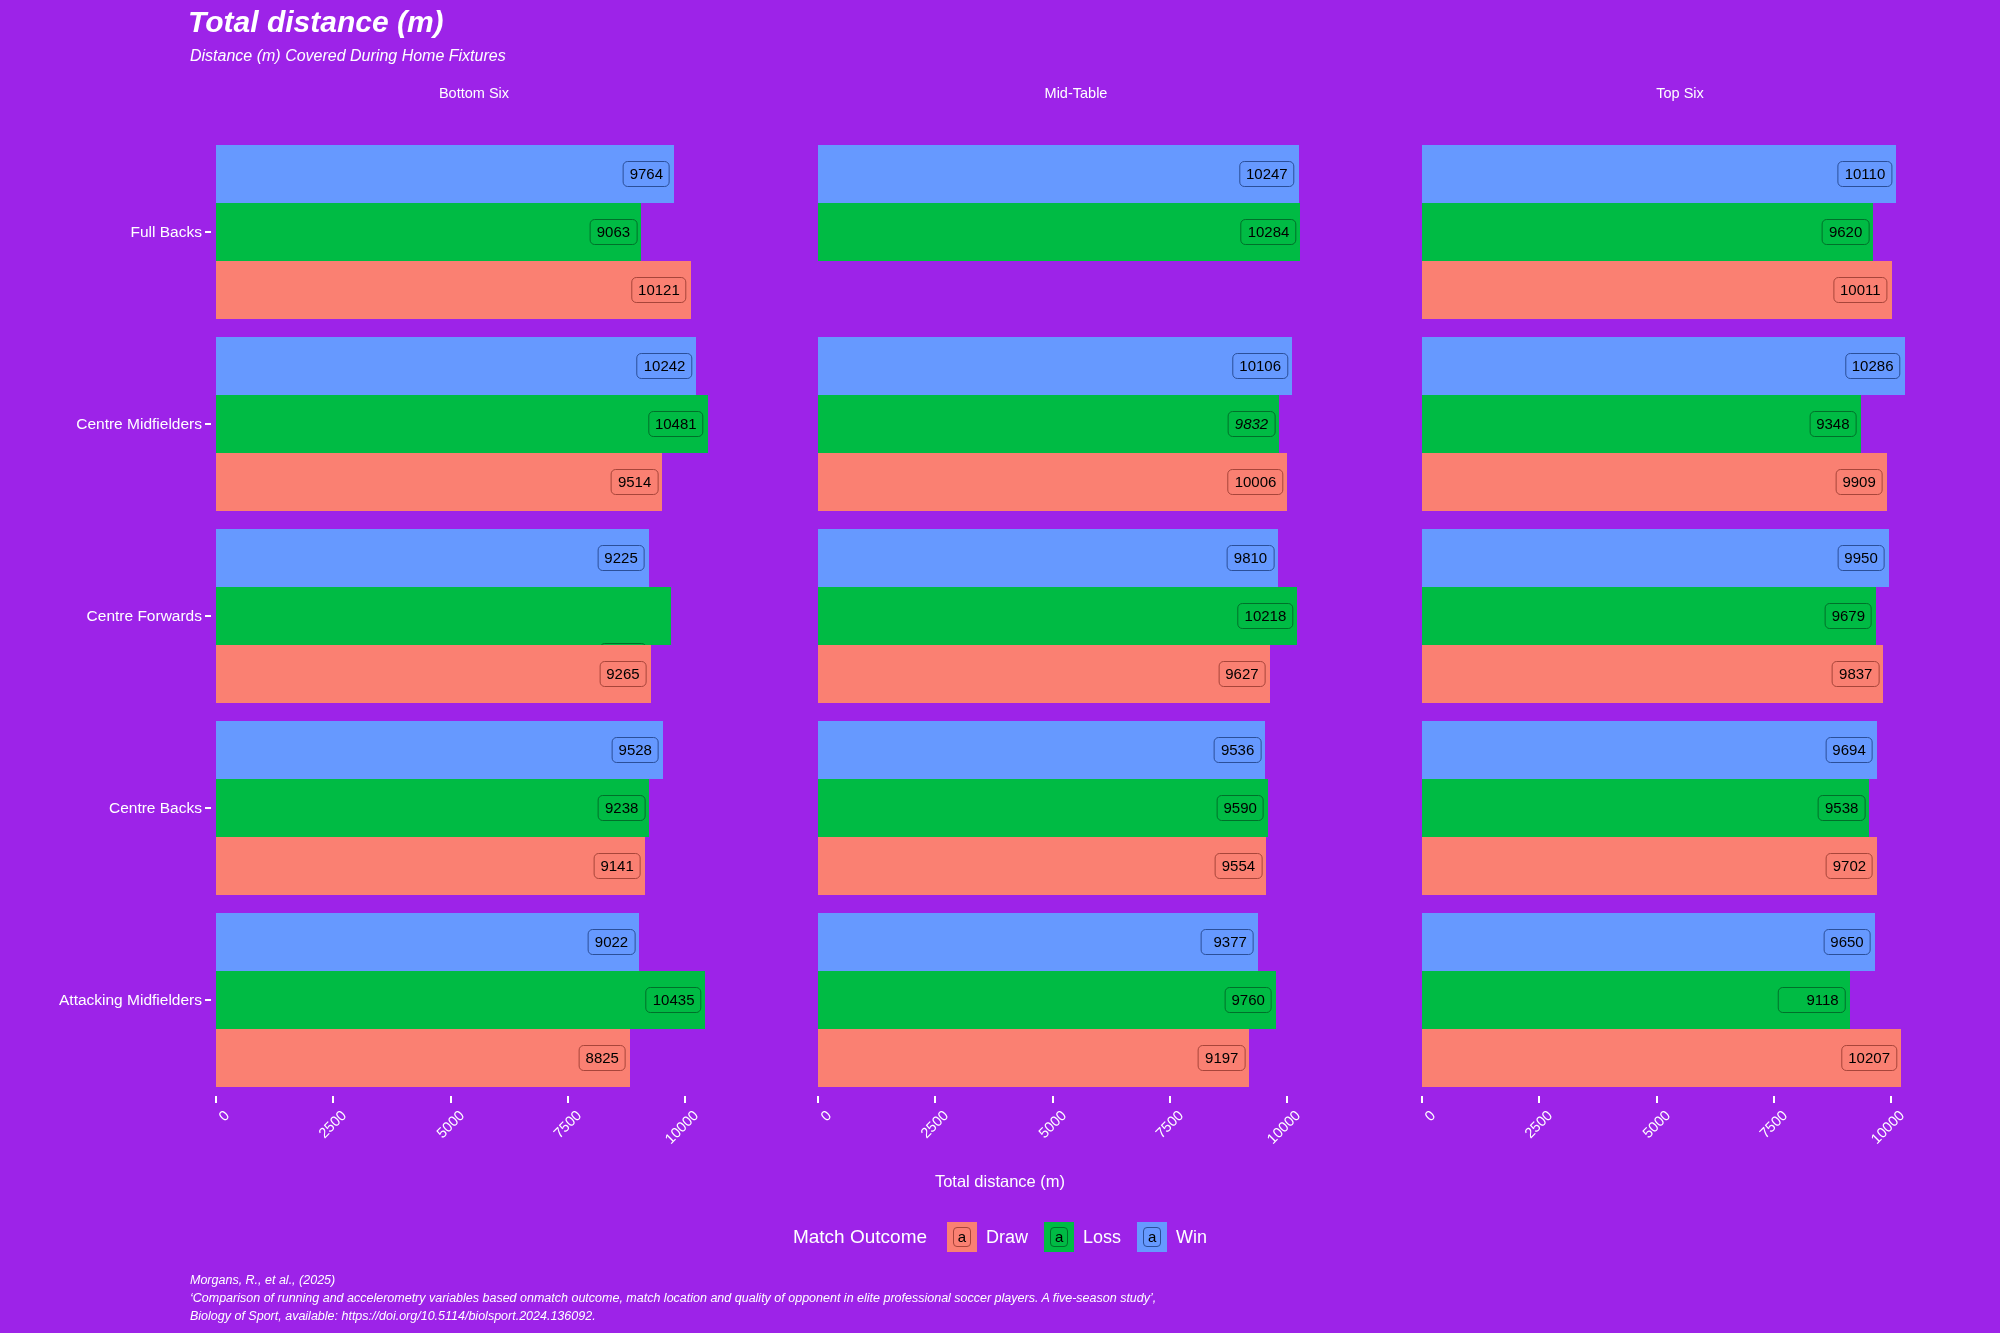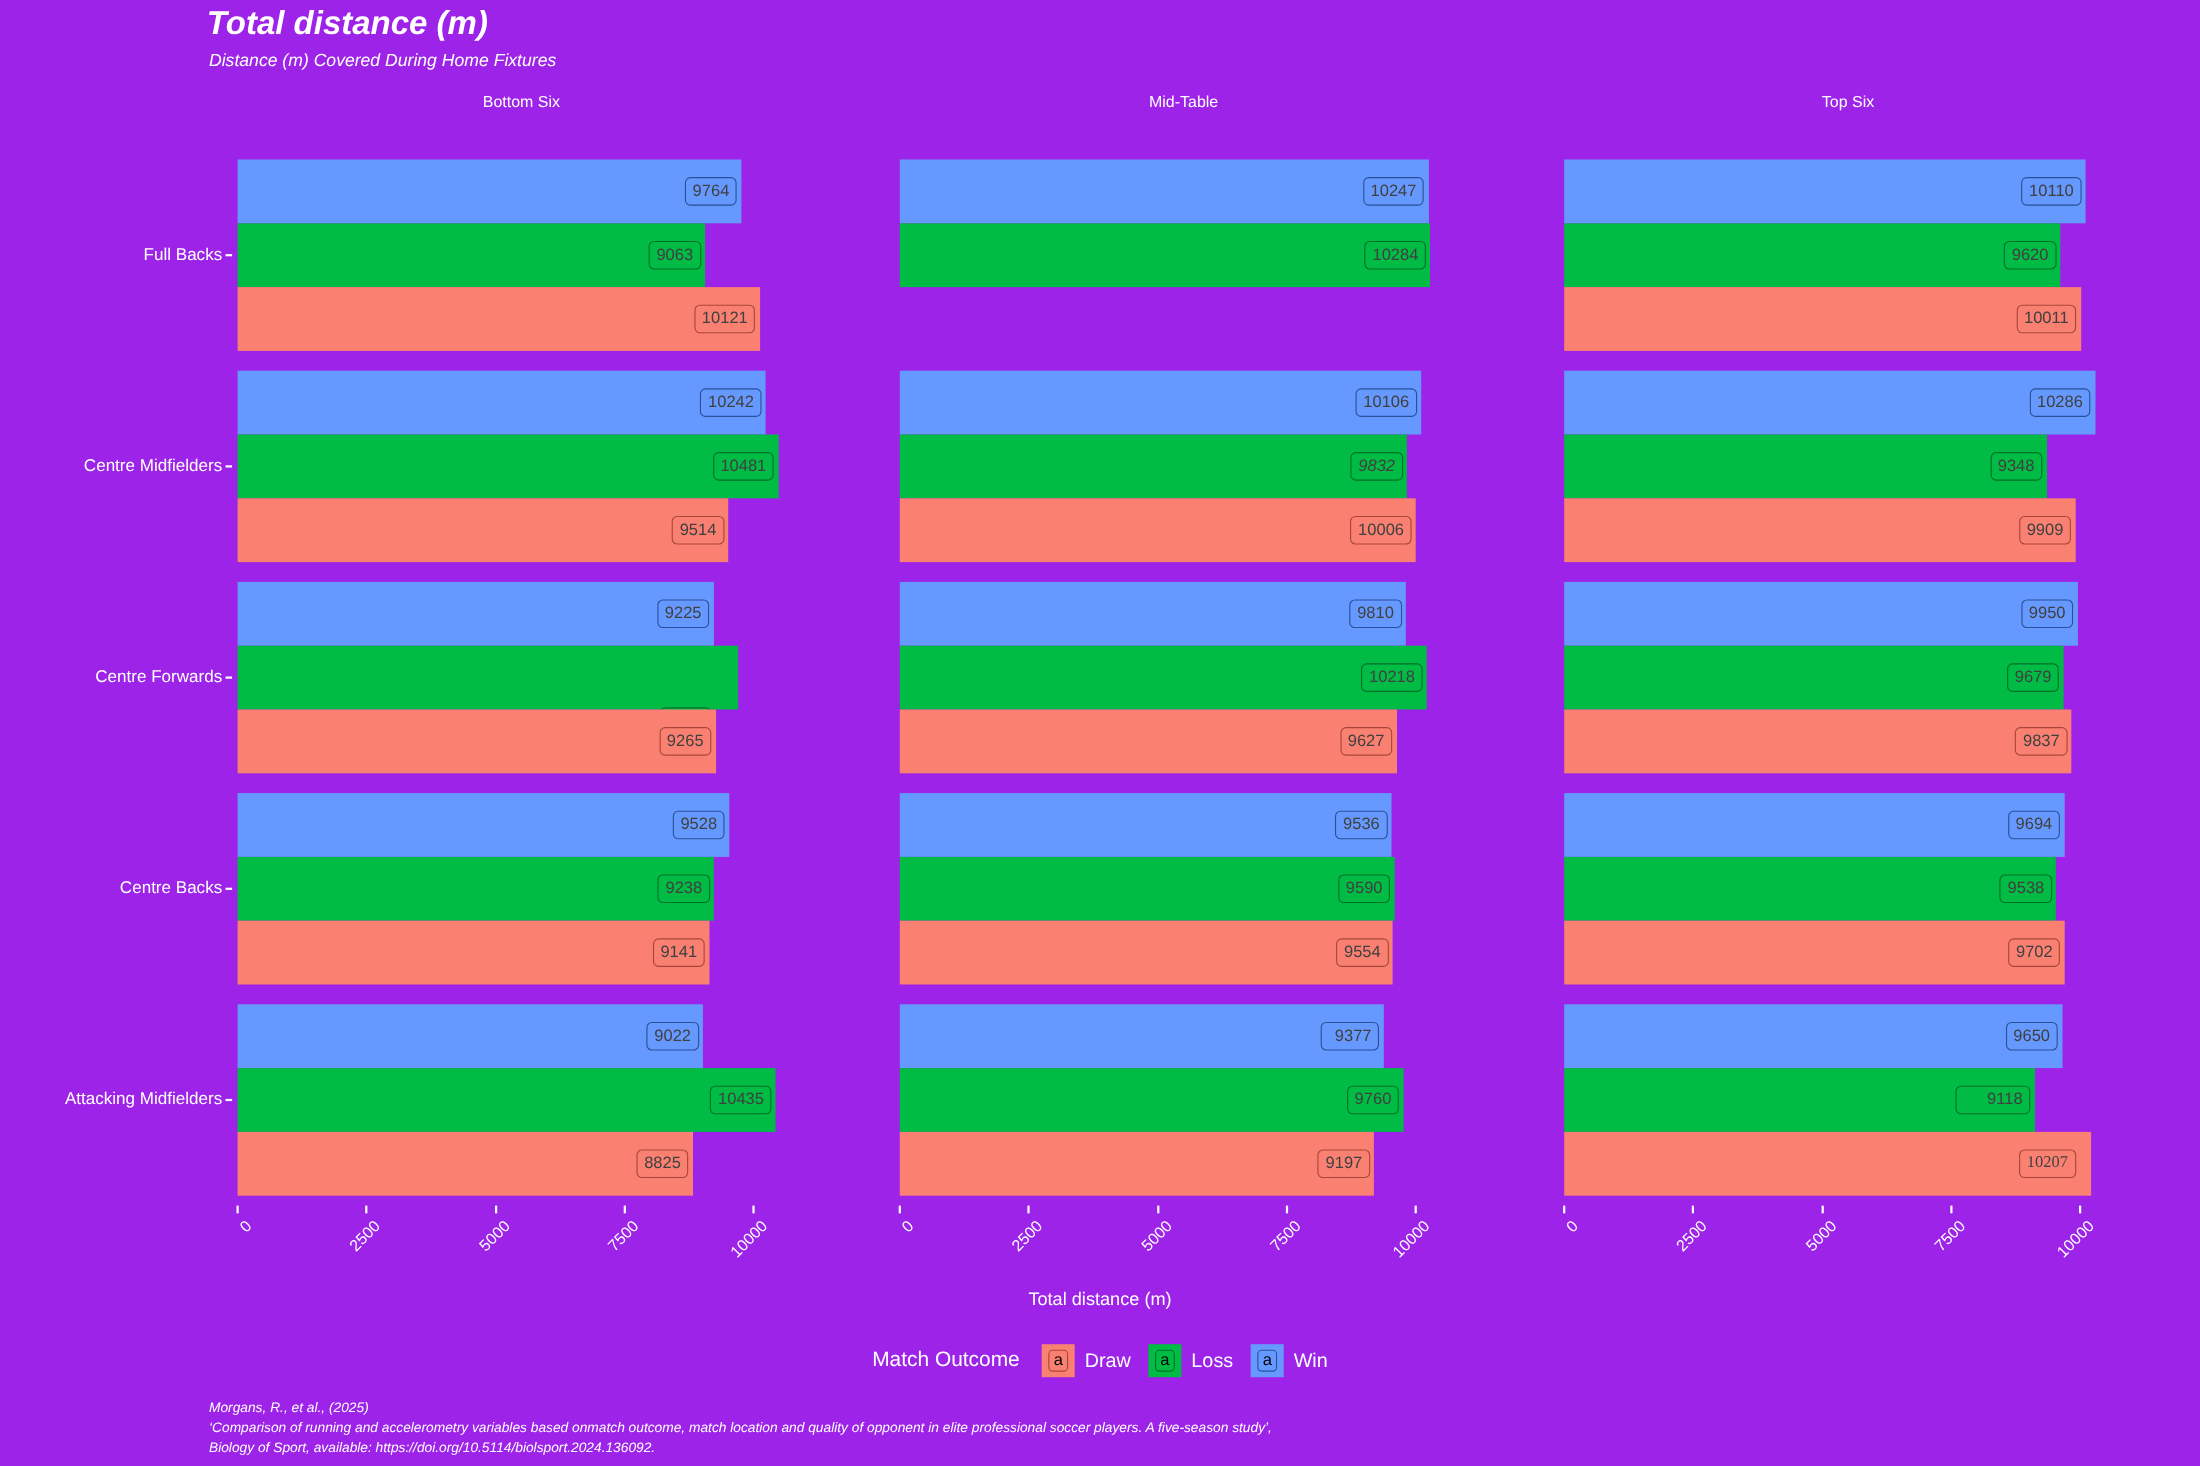--- a/index.html
+++ b/index.html
@@ -82,21 +82,21 @@
   .bar.win  { background: #6699ff; }
   .bar.loss { background: #00bb44; }
   .bar.draw { background: #fa8072; }
 
   .vlabel {
     position: absolute;
     transform: translate(-100%, -50%);
     top: 50%;
     font-size: 15px;
     line-height: 1;
-    color: #404040;
+    color: #000000;
     padding: 4px 6px 5px 6px;
     border-radius: 5px;
     white-space: nowrap;
     border: 1.6px solid #000;
   }
   .vlabel.win  { background: #6699ff; border-color: #2b4f99; }
   .vlabel.loss { background: #00bb44; border-color: #00符; }
   .vlabel.loss { border-color: #00702a; }
   .vlabel.draw { background: #fa8072; border-color: #a8453a; }
 
@@ -366,21 +366,21 @@
       <div class="row" style="top: 777px; height: 58px; width: 636px;">
         <div class="bar win" style="width: 452.673px;"></div>
         <div class="vlabel win" style="left: 448.673px;">9650</div>
       </div>
       <div class="row" style="top: 835px; height: 58px; width: 636px;">
         <div class="bar loss" style="width: 427.717px;"></div>
         <div class="vlabel loss" style="left: 423.717px; padding-left: 28px;">9118</div>
       </div>
       <div class="row" style="top: 893px; height: 58px; width: 636px;">
         <div class="bar draw" style="width: 478.801px;"></div>
-        <div class="vlabel draw" style="left: 465px; font-family: Liberation Serif, serif;">10207</div>
+        <div class="vlabel draw" style="left: 475px;">10207</div>
       </div>
     </div>
   </div>
 <div id="xaxes">
     <div class="xaxis" style="left: 216px; width: 576px;">
       <div class="xtickmark" style="left: 0px;"></div>
       <div class="xticklabel" style="left: 5px;">0</div>
       <div class="xtickmark" style="left: 117.273px;"></div>
       <div class="xticklabel" style="left: 122.273px;">2500</div>
       <div class="xtickmark" style="left: 234.545px;"></div>

